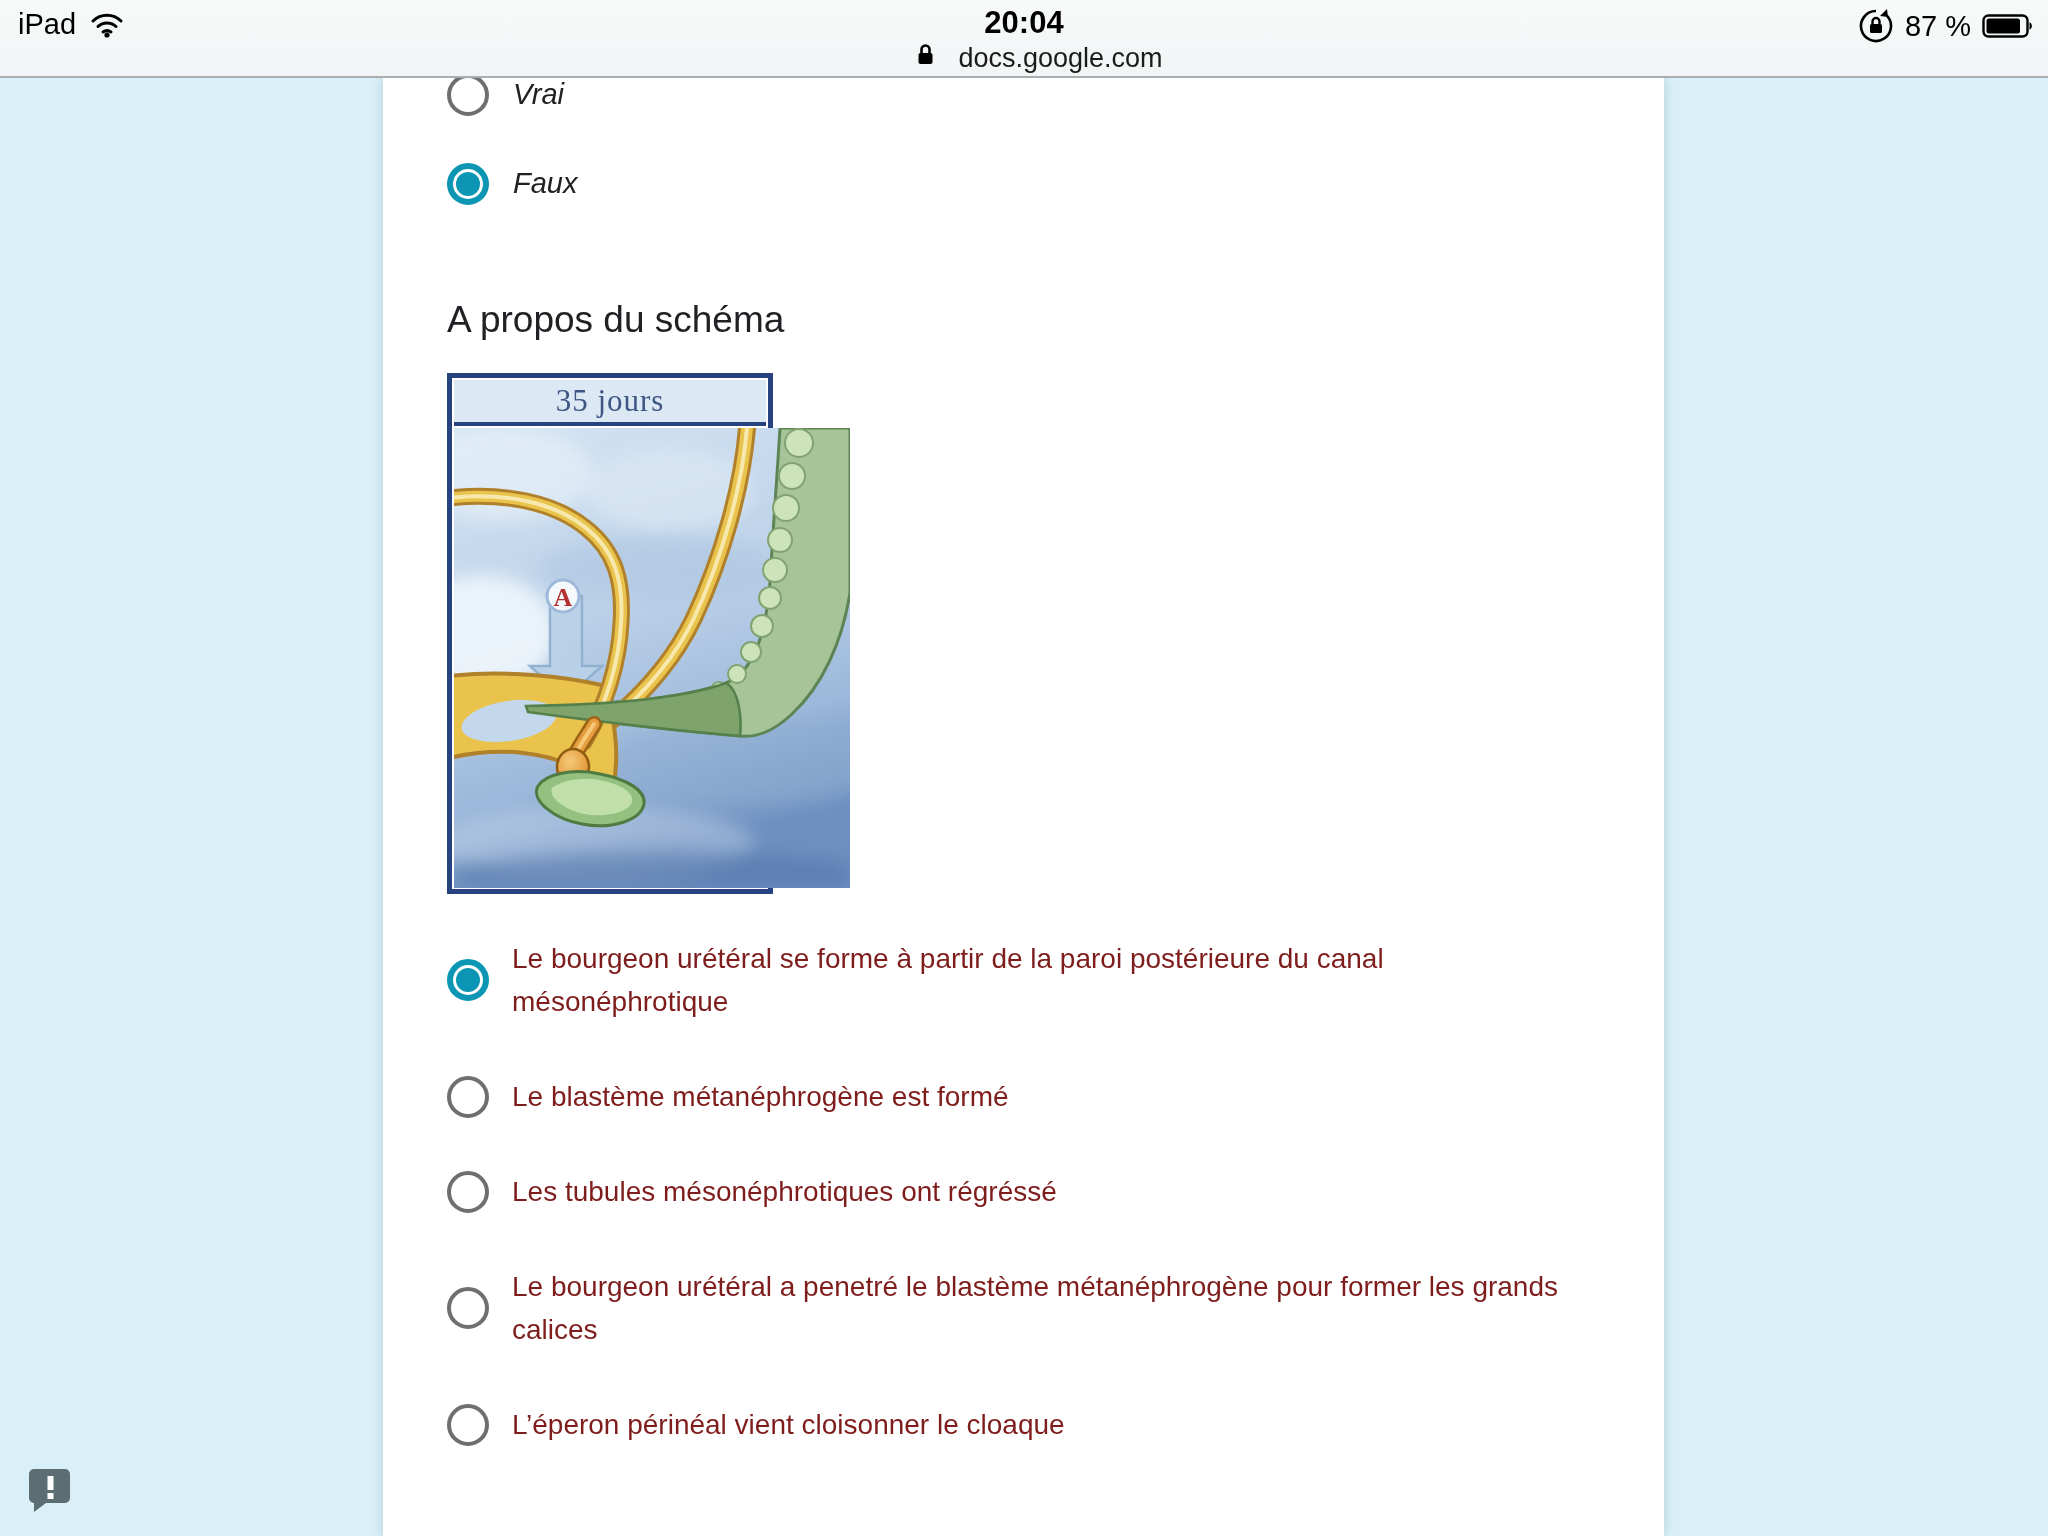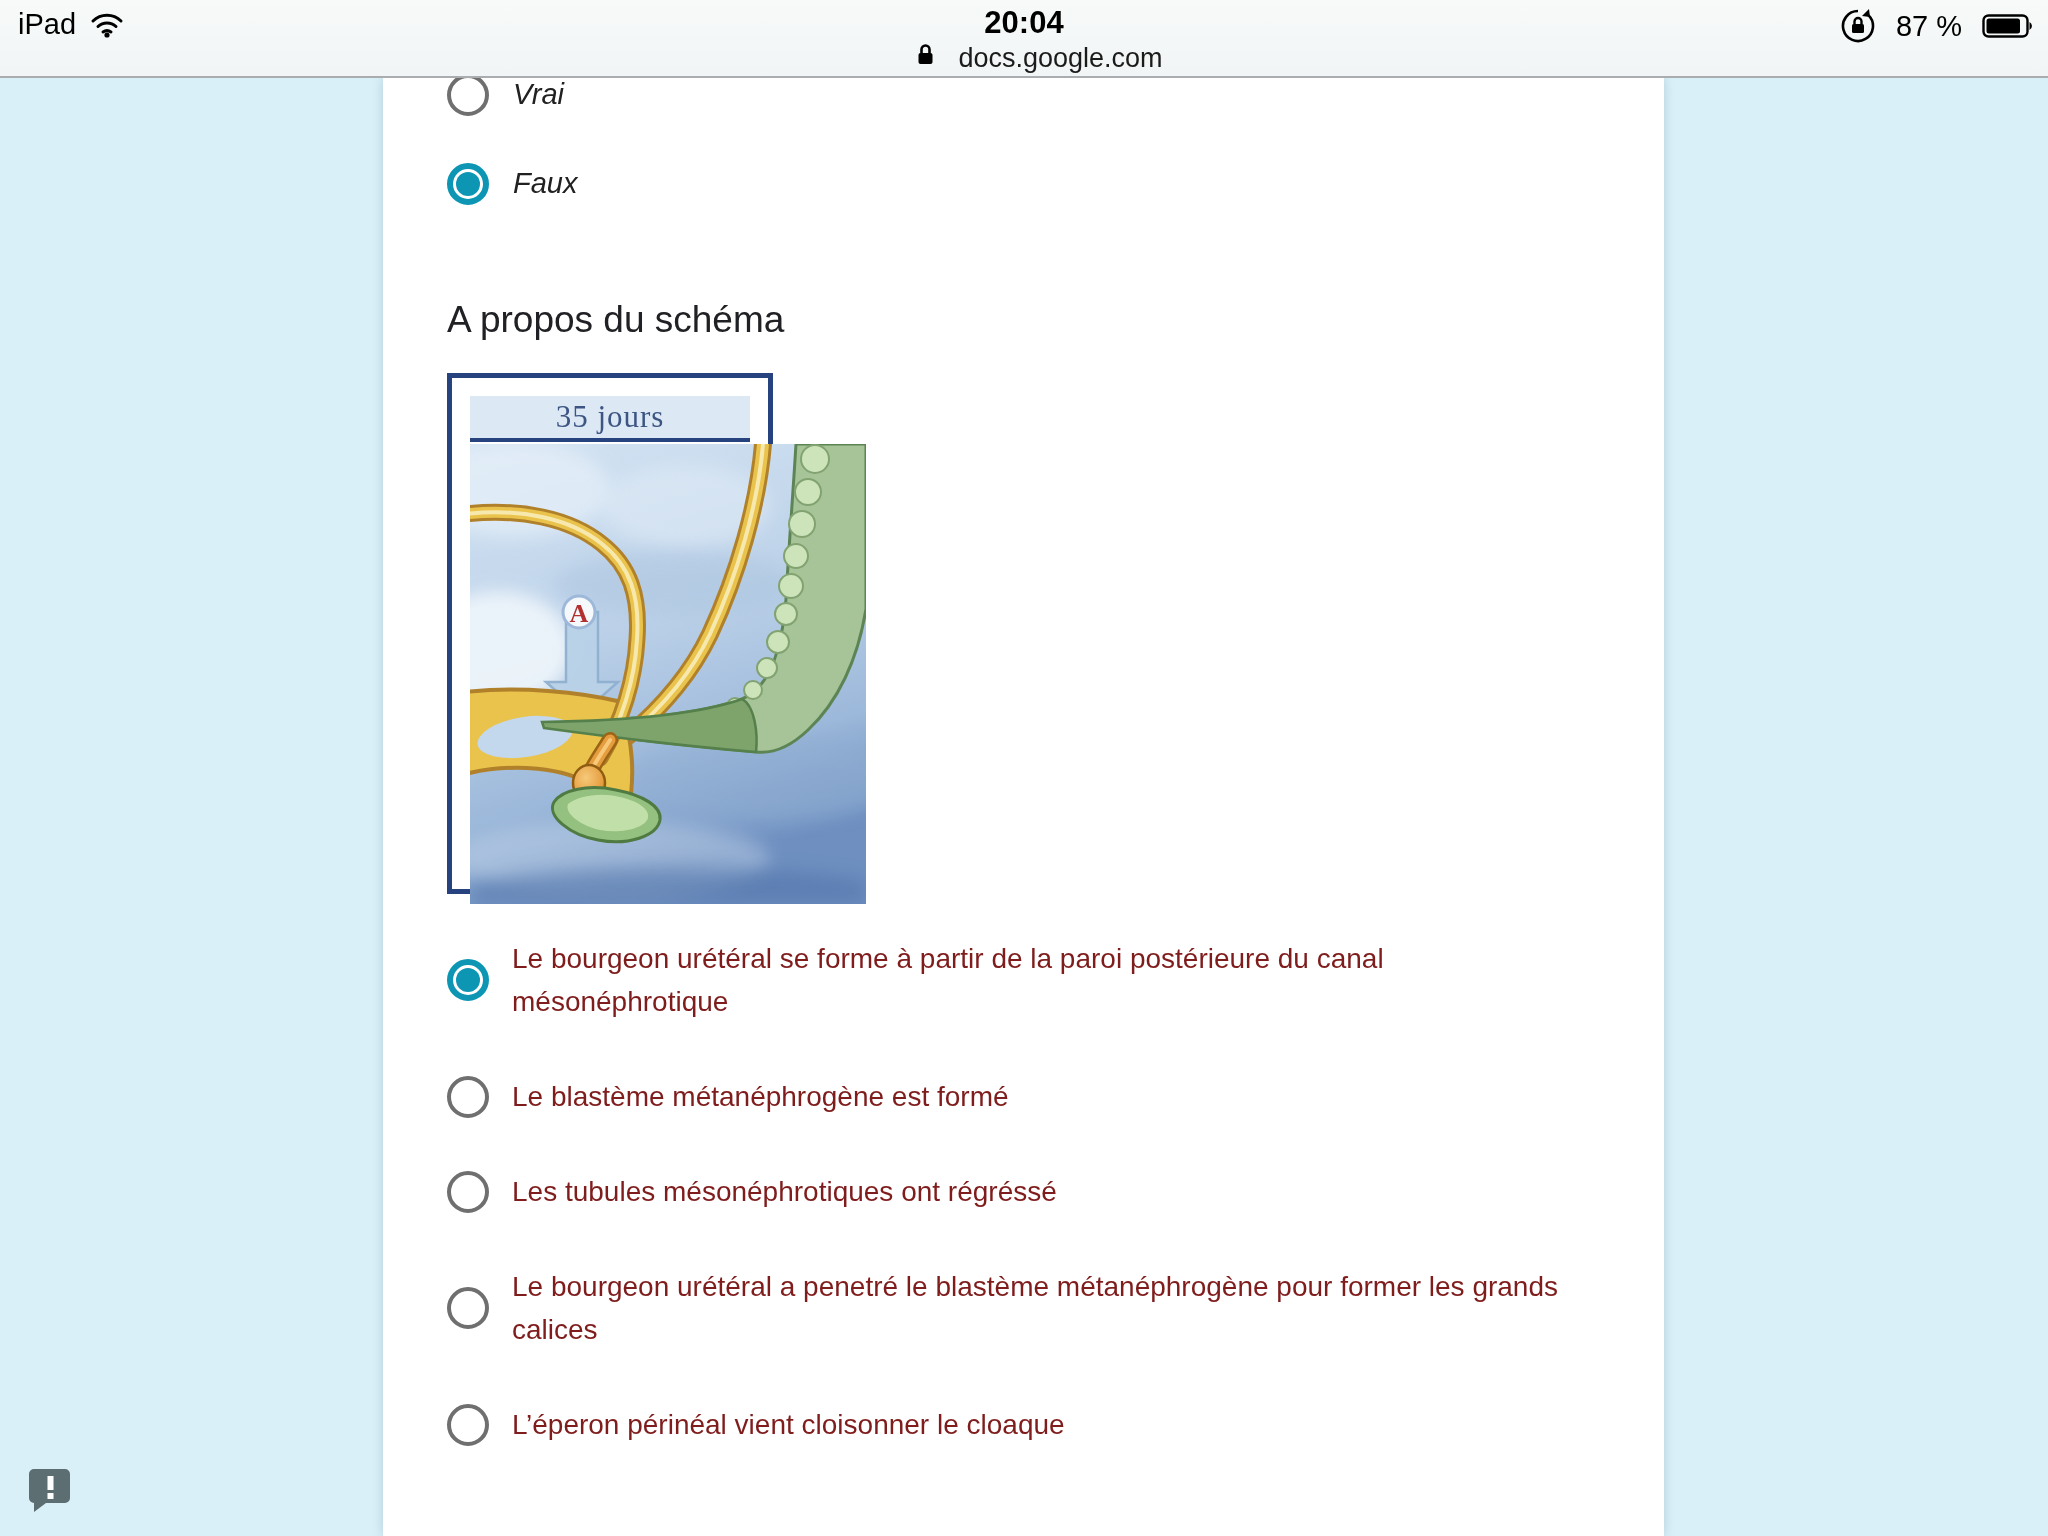--- a/index.html
+++ b/index.html
@@ -14,21 +14,21 @@
     position:absolute;top:0;left:0;right:0;height:76px;
     background:linear-gradient(#f8fafa,#f1f5f5);
     border-bottom:2px solid #a9adaf;z-index:20;
   }
   .sb-left{position:absolute;left:18px;top:8px;display:flex;align-items:center;gap:14px;}
   .sb-device{font-size:29px;color:#000;}
   .sb-center{position:absolute;left:0;right:0;top:0;text-align:center;}
   .sb-time{font-size:31px;font-weight:bold;color:#000;margin-top:5px;}
   .sb-url{display:flex;justify-content:center;gap:24px;margin-top:2px;margin-left:32px;}
   .sb-url span{font-size:27px;color:#1b1b1b;}
-  .sb-right{position:absolute;right:14px;top:8px;display:flex;align-items:center;gap:20px;}
+  .sb-right{position:absolute;right:14px;top:8px;display:flex;align-items:center;gap:11px;}
   .sb-batt-text{font-size:29px;color:#000;}
   
   .card{
     position:absolute;left:383px;top:78px;width:1281px;bottom:0;
     background:#fff;overflow:hidden;
     box-shadow:0 0 10px rgba(50,80,105,.22);
   }
   .content{padding-left:64px;}
   .row{display:flex;align-items:center;}
   .radio{
@@ -42,21 +42,21 @@
   .tf-row{min-height:43px;font-style:italic;}
   #row-vrai{margin-top:-5px;}
   #row-faux{margin-top:46px;}
   .tf-label{margin-left:24px;font-size:29px;color:#212121;}
   .q-title{
     margin:91px 0 0;font-size:37px;line-height:47px;font-weight:500;color:#202124;
   }
   
   .schema{
     margin-top:30px;width:326px;height:521px;box-sizing:border-box;
-    border:5px solid #26437f;background:#fff;padding:18px;
+    border:5px solid #26437f;background:#fff;padding:2px;
   }
   .schema-header{
     height:42px;background:#dce8f4;border-bottom:4px solid #26437f;
     display:flex;align-items:center;justify-content:center;
   }
   .schema-caption{
     font-family:"Liberation Serif", serif;font-size:31px;color:#3d5583;letter-spacing:1px;
   }
   .schema-body{display:block;margin-top:2px;}
   

